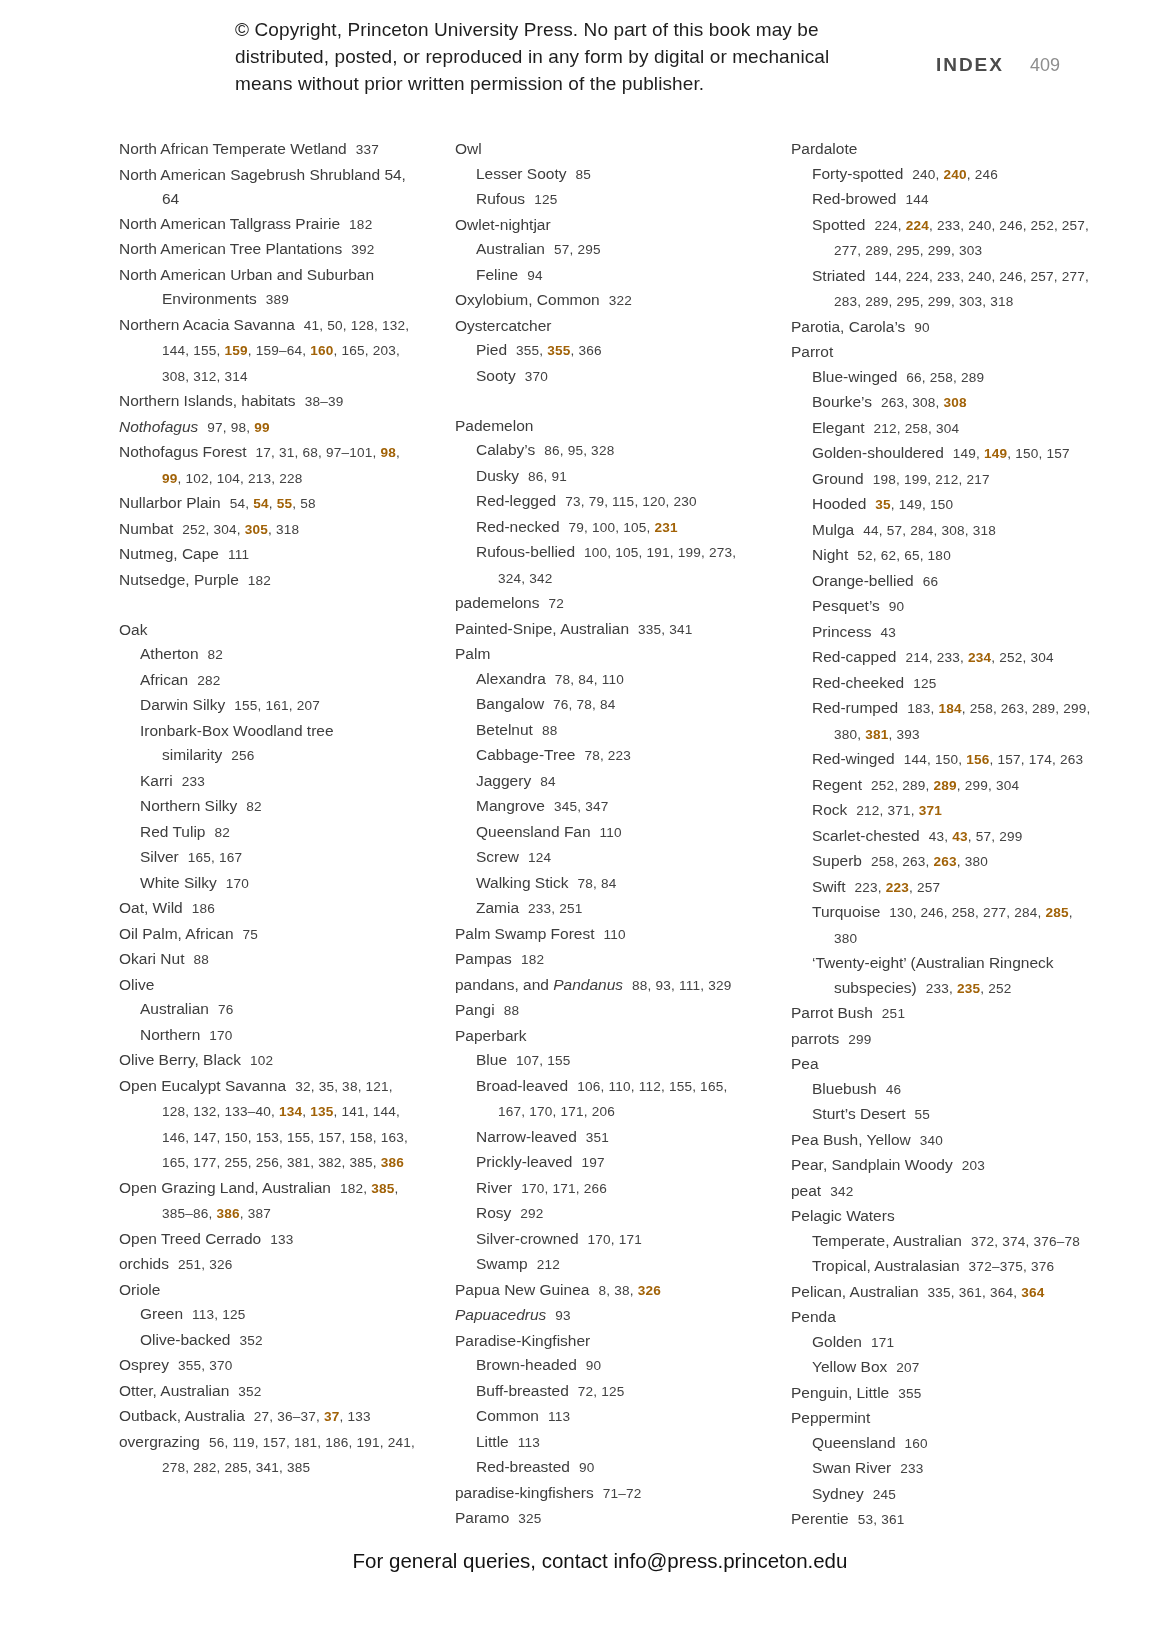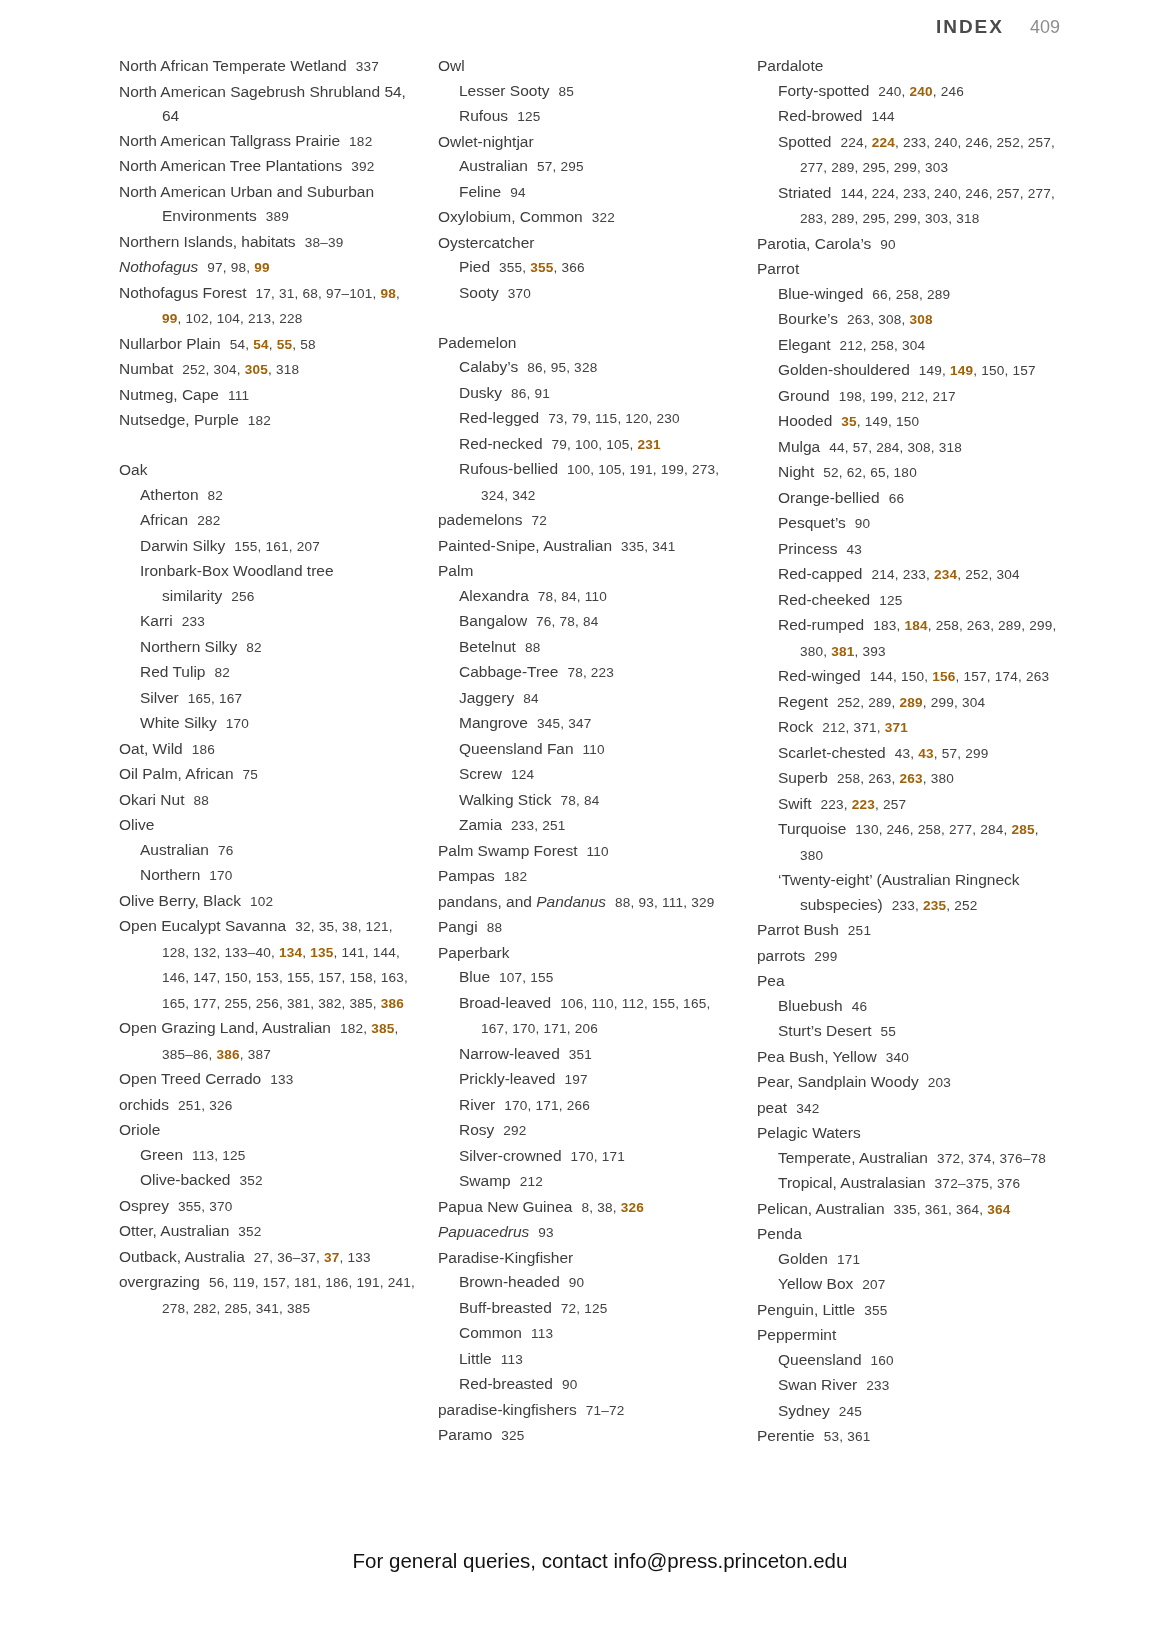--- a/index.html
+++ b/index.html
@@ -18,38 +18,39 @@
   .copyright{
     width:648px;
     font-size:19px;
     line-height:27px;
     color:#1e1e1e;
     white-space:pre-line;
     letter-spacing:0.1px;
   }
   .index-marker{
     margin-left:auto;
+    margin-top:38px;
     white-space:nowrap;
   }
   .index-label{
     font-size:19px;
     font-weight:700;
     letter-spacing:2px;
     color:#4b4b4b;
   }
   .page-number{
     font-size:18px;
     color:#8d8d8d;
     margin-left:26px;
   }
   .columns{
     display:flex;
-    margin-top:16px;
+    margin-top:40px;
     padding:0 73px 0 119px;
-    gap:17px;
+    gap:34px;
   }
   .col{width:302px;flex:none;}
   .entry{
     font-size:15.5px;
     line-height:24.5px;
     color:#3d3d3d;
     padding-left:43px;
     text-indent:-43px;
   }
   .entry.lvl1{text-indent:-22px;}
@@ -70,32 +71,36 @@
     font-size:20.5px;
     color:#121212;
     padding-left:24px;
   }
 </style>
 </head>
 <body>
 
 <div class="page">
   <div class="header">
+    <div class="copyright">© Copyright, Princeton University Press. No part of this book may be
+distributed, posted, or reproduced in any form by digital or mechanical
+means without prior written permission of the publisher.</div>
     <div class="index-marker">
       <span class="index-label">INDEX</span><span class="page-number">409</span>
     </div>
   </div>
 
   <div class="columns" id="columns">
       <div class="col">
         <div class="entry lvl0"><span class="term"><span>North African Temperate Wetland</span></span><span class="pages"><span>337</span></span></div>
         <div class="entry lvl0"><span class="term"><span>North American Sagebrush Shrubland 54, 64</span></span></div>
         <div class="entry lvl0"><span class="term"><span>North American Tallgrass Prairie</span></span><span class="pages"><span>182</span></span></div>
         <div class="entry lvl0"><span class="term"><span>North American Tree Plantations</span></span><span class="pages"><span>392</span></span></div>
         <div class="entry lvl0"><span class="term"><span>North American Urban and Suburban Environments</span></span><span class="pages"><span>389</span></span></div>
+        <div class="entry lvl0"><span class="term"><span>Northern Acacia Savanna</span></span><span class="pages"><span>41, 50, 128, 132, 144, 155, </span><b>159</b><span>, 159–64, </span><b>160</b><span>, 165, 203, 308, 312, 314</span></span></div>
         <div class="entry lvl0"><span class="term"><span>Northern Islands, habitats</span></span><span class="pages"><span>38–39</span></span></div>
         <div class="entry lvl0"><span class="term"><span class="it">Nothofagus</span></span><span class="pages"><span>97, 98, </span><b>99</b></span></div>
         <div class="entry lvl0"><span class="term"><span>Nothofagus Forest</span></span><span class="pages"><span>17, 31, 68, 97–101, </span><b>98</b><span>, </span><b>99</b><span>, 102, 104, 213, 228</span></span></div>
         <div class="entry lvl0"><span class="term"><span>Nullarbor Plain</span></span><span class="pages"><span>54, </span><b>54</b><span>, </span><b>55</b><span>, 58</span></span></div>
         <div class="entry lvl0"><span class="term"><span>Numbat</span></span><span class="pages"><span>252, 304, </span><b>305</b><span>, 318</span></span></div>
         <div class="entry lvl0"><span class="term"><span>Nutmeg, Cape</span></span><span class="pages"><span>111</span></span></div>
         <div class="entry lvl0"><span class="term"><span>Nutsedge, Purple</span></span><span class="pages"><span>182</span></span></div>
         <div class="entry lvl0 gap"><span class="term"><span>Oak</span></span></div>
         <div class="entry lvl1"><span class="term"><span>Atherton</span></span><span class="pages"><span>82</span></span></div>
         <div class="entry lvl1"><span class="term"><span>African</span></span><span class="pages"><span>282</span></span></div>

